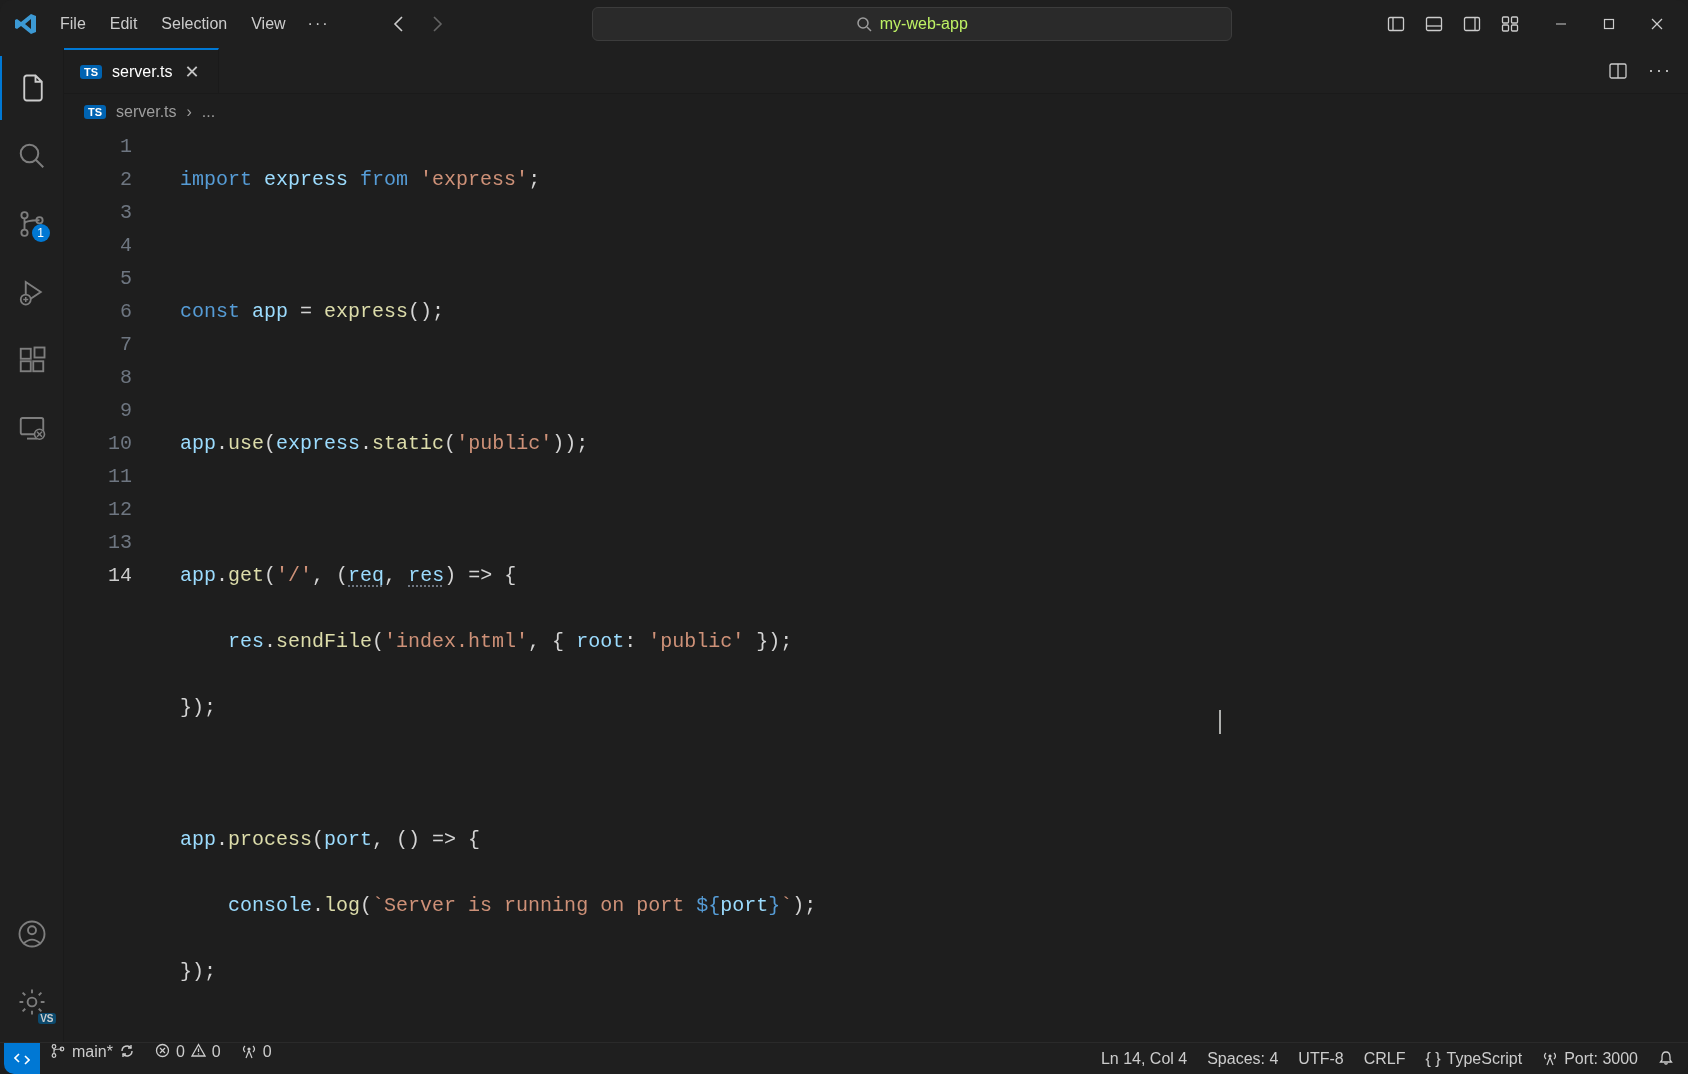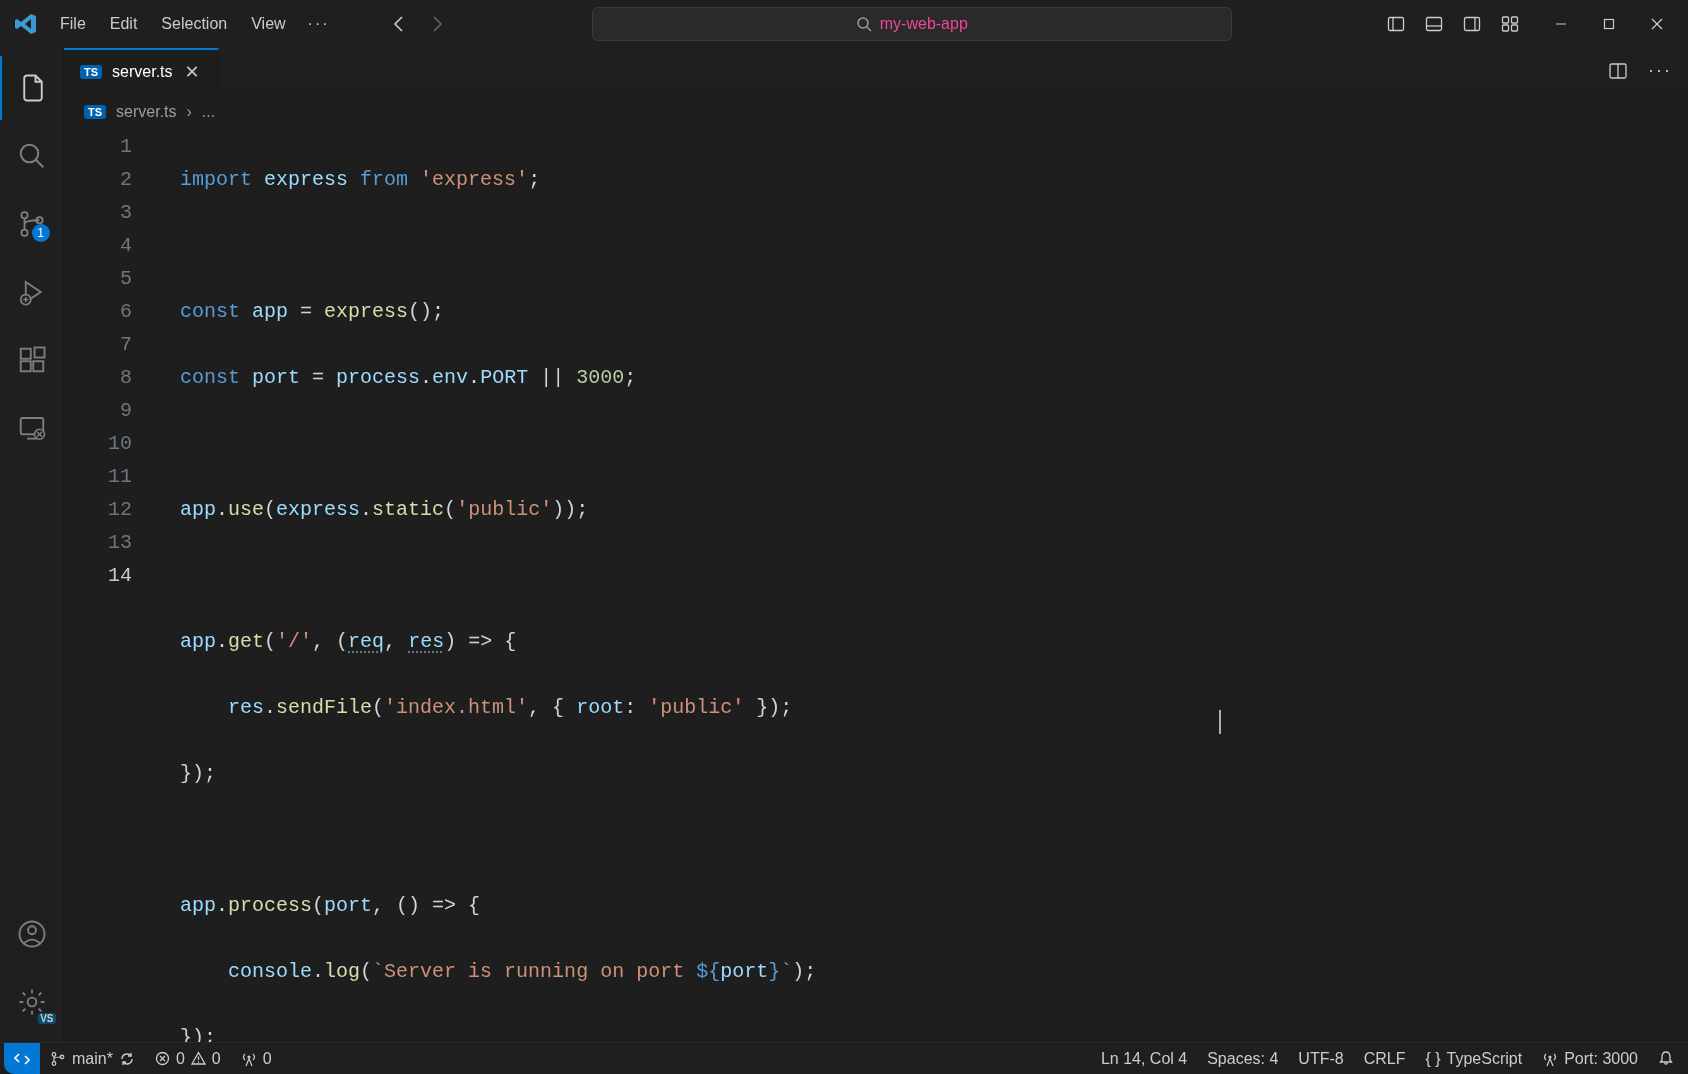--- a/index.html
+++ b/index.html
@@ -35,21 +35,21 @@
       flex: 0 0 640px;
       height: 34px;
       margin: 0 auto;
       background: #2a2a2a;
       border: 1px solid #3c3c3c;
       border-radius: 6px;
       display:flex;
       align-items:center;
       justify-content:center;
       gap:8px;
-      color:#ec4899;
+      color:#bef264;
     }
     .window-controls, .layout-controls { display:flex; gap:2px; margin-left:6px; }
     .icon-btn { width:36px; height:36px; display:flex; align-items:center; justify-content:center; border-radius:4px; }
     .win-ctrl { width:46px; height:36px; display:flex; align-items:center; justify-content:center; }
 
     
     .main { flex:1; display:flex; min-height:0; }
 
     
     .activity-bar {
@@ -145,21 +145,21 @@
     .status-bar {
       height: 32px;
       background:#1f1f1f;
       border-top:1px solid #2a2a2a;
       display:flex;
       align-items:center;
       font-size:16px;
       color:#cccccc;
       padding: 0 4px;
     }
-    .status-item { display:flex; align-items:center; gap:6px; padding:0 10px; height:100%; }
+    .status-item { display:flex; gap:6px; padding:0 10px; height:100%; }
     .remote-btn { background:#0078d4; color:#fff; height:100%; padding:0 10px; display:flex; align-items:center; border-bottom-left-radius:10px; }
     .status-right { margin-left:auto; display:flex; }
 
     svg { display:block; }
   </style>
 </head>
 <body>
 
 <div class="title-bar">
   <div class="vscode-logo">
@@ -350,21 +350,20 @@
         <div class="gutter-line">10</div>
         <div class="gutter-line">11</div>
         <div class="gutter-line">12</div>
         <div class="gutter-line">13</div>
         <div class="gutter-line" style="color:#cccccc">14</div>
       </div>
       <div class="code">
 <div class="code-line"><span class="kw">import</span> <span class="ident">express</span> <span class="kw">from</span> <span class="str">'express'</span><span class="punc">;</span></div>
 <div class="code-line">&nbsp;</div>
 <div class="code-line"><span class="kw">const</span> <span class="ident">app</span><span class="punc"> = </span><span class="fn">express</span><span class="punc">();</span></div>
-<div class="code-line"><span class="kw">const</span> <span class="ident">port</span><span class="punc"> = </span><span class="ident">process</span><span class="punc">.</span><span class="ident">env</span><span class="punc">.</span><span class="ident">PORT</span><span class="punc"> || </span><span class="num">3000</span><span class="punc">;</span></div>
 <div class="code-line">&nbsp;</div>
 <div class="code-line"><span class="ident">app</span><span class="punc">.</span><span class="fn">use</span><span class="punc">(</span><span class="ident">express</span><span class="punc">.</span><span class="fn">static</span><span class="punc">(</span><span class="str">'public'</span><span class="punc">));</span></div>
 <div class="code-line">&nbsp;</div>
 <div class="code-line"><span class="ident">app</span><span class="punc">.</span><span class="fn">get</span><span class="punc">(</span><span class="str">'/'</span><span class="punc">, (</span><span class="param">req</span><span class="punc">, </span><span class="param">res</span><span class="punc">) =&gt; {</span></div>
 <div class="code-line"><span>    </span><span class="ident">res</span><span class="punc">.</span><span class="fn">sendFile</span><span class="punc">(</span><span class="str">'index.html'</span><span class="punc">, { </span><span class="ident">root</span><span class="punc">: </span><span class="str">'public'</span><span class="punc"> });</span></div>
 <div class="code-line"><span class="punc">});</span></div>
 <div class="code-line">&nbsp;</div>
 <div class="code-line"><span class="ident">app</span><span class="punc">.</span><span class="fn">process</span><span class="punc">(</span><span class="ident">port</span><span class="punc">, () =&gt; {</span></div>
 <div class="code-line"><span>    </span><span class="ident">console</span><span class="punc">.</span><span class="fn">log</span><span class="punc">(</span><span class="str">`</span><span class="str">Server is running on port </span><span class="kw">${</span><span class="ident">port</span><span class="kw">}</span><span class="str">`</span><span class="punc">);</span></div>
 <div class="code-line"><span class="punc">});</span></div>

